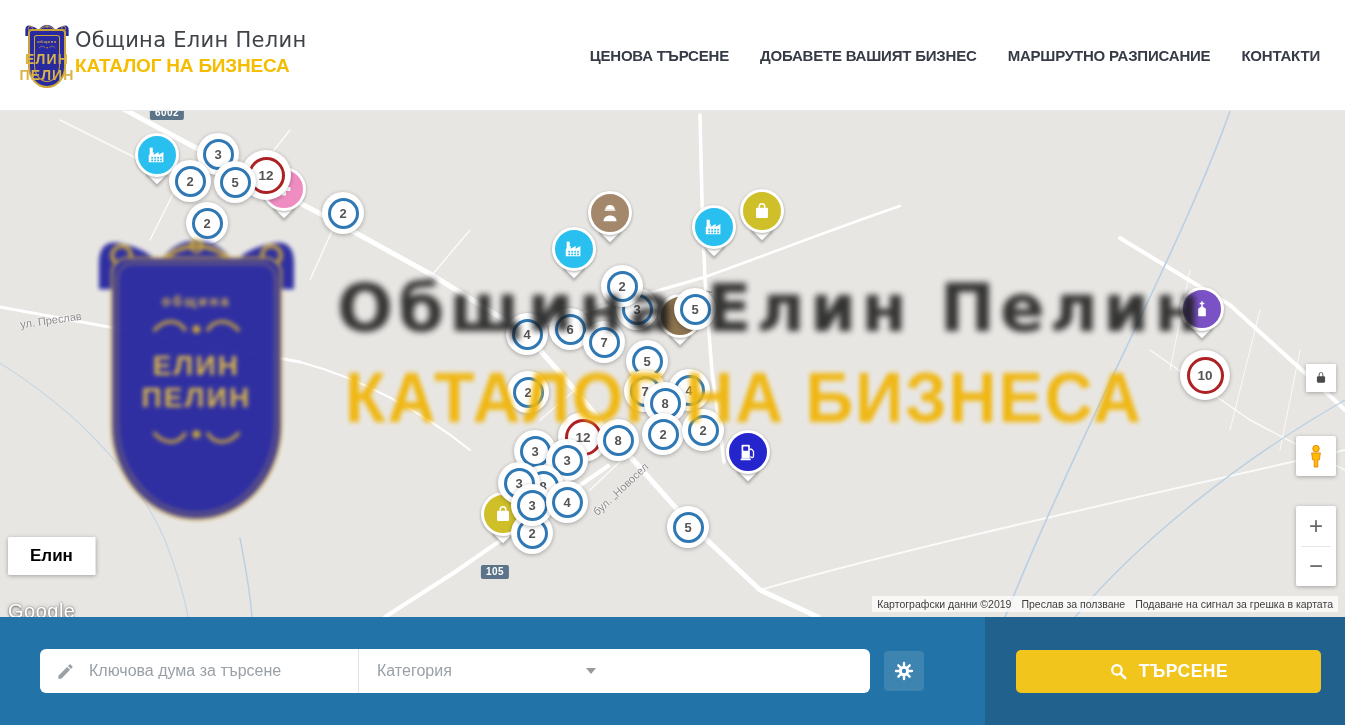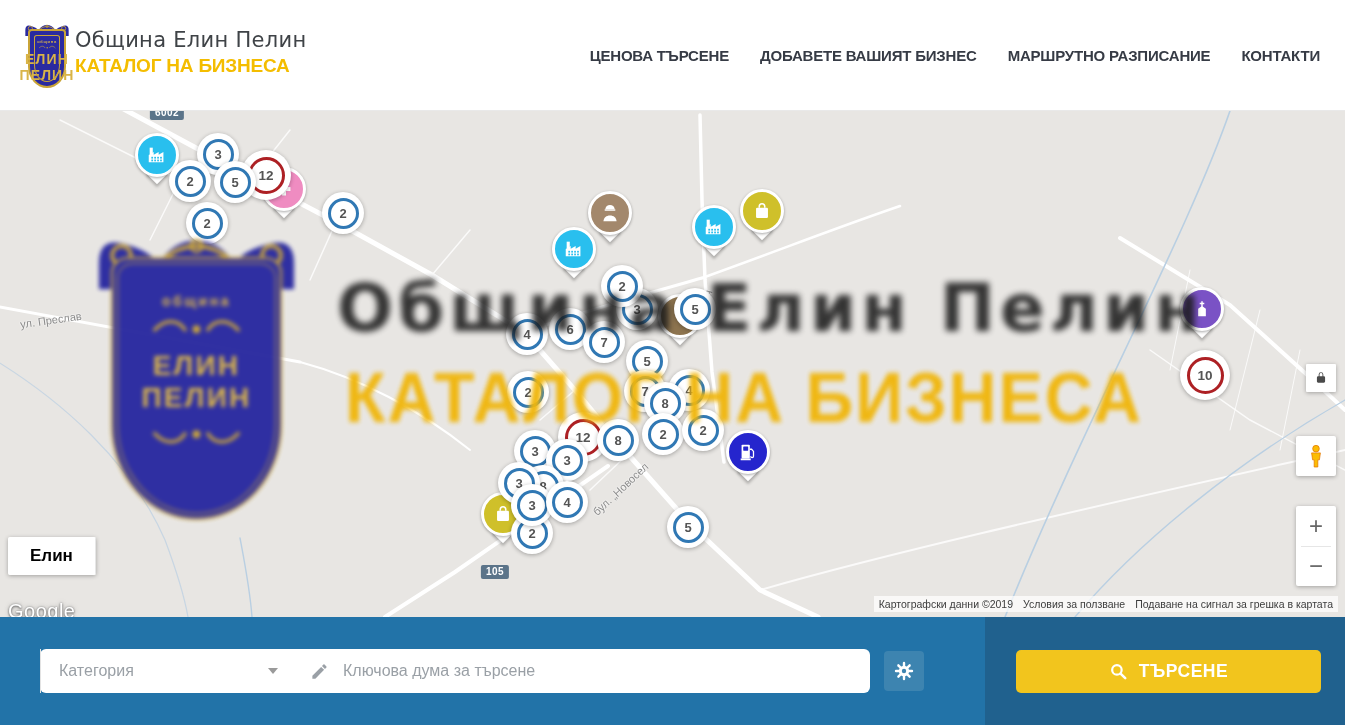--- a/index.html
+++ b/index.html
@@ -486,21 +486,21 @@
     <div class="wm-subtitle">КАТАЛОГ НА БИЗНЕСА</div>
   </div>
 
   <div class="map-controls">
     <div class="maptype">
       <button class="mt-map">Елин</button>
     </div>
     <div class="google-logo">Google</div>
     <div class="map-attrib">
       <span>Картографски данни ©2019</span>
-      <span>Условия за ползване</span>
+      <span>Преслав за ползване</span>
       <span>Подаване на сигнал за грешка в картата</span>
     </div>
     <button class="lock-btn">
       <svg width="14" height="14" viewBox="0 0 24 24">
         <path fill="#4a4a4a" d="M12 2a4 4 0 0 0-4 4v3H7a2 2 0 0 0-2 2v7a2 2 0 0 0 2 2h10a2 2 0 0 0 2-2v-7a2 2 0 0 0-2-2h-1V6a4 4 0 0 0-4-4zm-2.5 7V6a2.5 2.5 0 0 1 5 0v3h-5z"></path>
       </svg>
     </button>
     <button class="pegman-btn">
       <svg width="22" height="26" viewBox="0 0 24 26">
         <circle cx="12" cy="5" r="3.6" fill="#fbbc04" stroke="#e37400" stroke-width=".8"></circle>
@@ -511,29 +511,29 @@
       <button>+</button>
       <div class="zdiv"></div>
       <button>−</button>
     </div>
   </div>
 </div>
 
 <div class="footer">
   <div class="footer-right"></div>
   <div class="search-pill">
-    <div class="sp-field sp-select sp-cat">
-      <span class="lbl">Категория</span>
-      <span class="chevron"></span>
-    </div>
     <div class="sp-field sp-keyword">
       <svg width="19" height="19" viewBox="0 0 24 24">
         <path fill="#9aa0a6" d="M3 17.25V21h3.75L17.81 9.94l-3.75-3.75L3 17.25zM20.71 7.04a1 1 0 0 0 0-1.41l-2.34-2.34a1 1 0 0 0-1.41 0l-1.83 1.83 3.75 3.75 1.83-1.83z"></path>
       </svg>
       <input type="text" placeholder="Ключова дума за търсене" style="">
+    </div>
+    <div class="sp-field sp-select sp-cat">
+      <span class="lbl">Категория</span>
+      <span class="chevron"></span>
     </div>
   </div>
   <button class="gear-btn">
     <svg width="22" height="22" viewBox="0 0 24 24">
       <g fill="#fff">
         <rect x="10.7" y="2" width="2.6" height="20" rx="1.3"></rect>
         <rect x="10.7" y="2" width="2.6" height="20" rx="1.3" transform="rotate(45 12 12)"></rect>
         <rect x="10.7" y="2" width="2.6" height="20" rx="1.3" transform="rotate(90 12 12)"></rect>
         <rect x="10.7" y="2" width="2.6" height="20" rx="1.3" transform="rotate(135 12 12)"></rect>
         <circle cx="12" cy="12" r="5.6"></circle>

